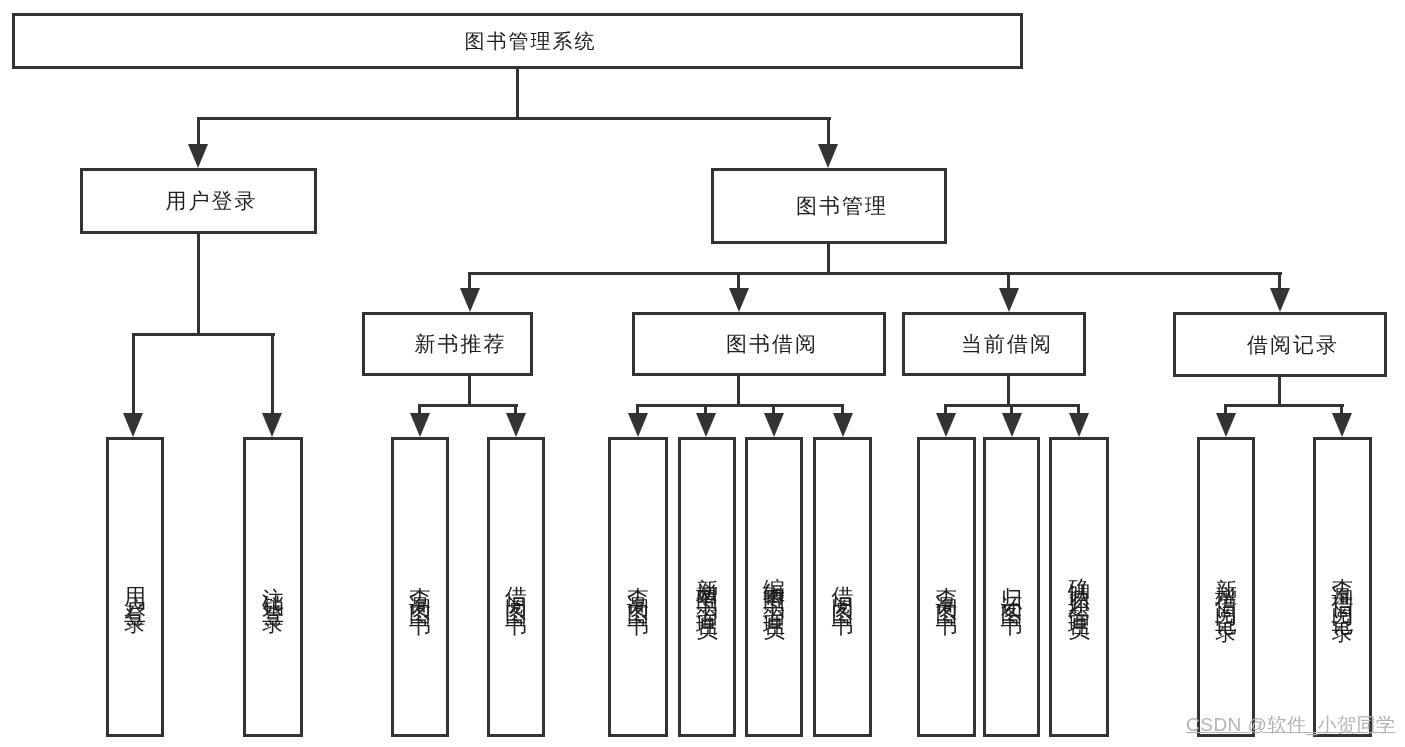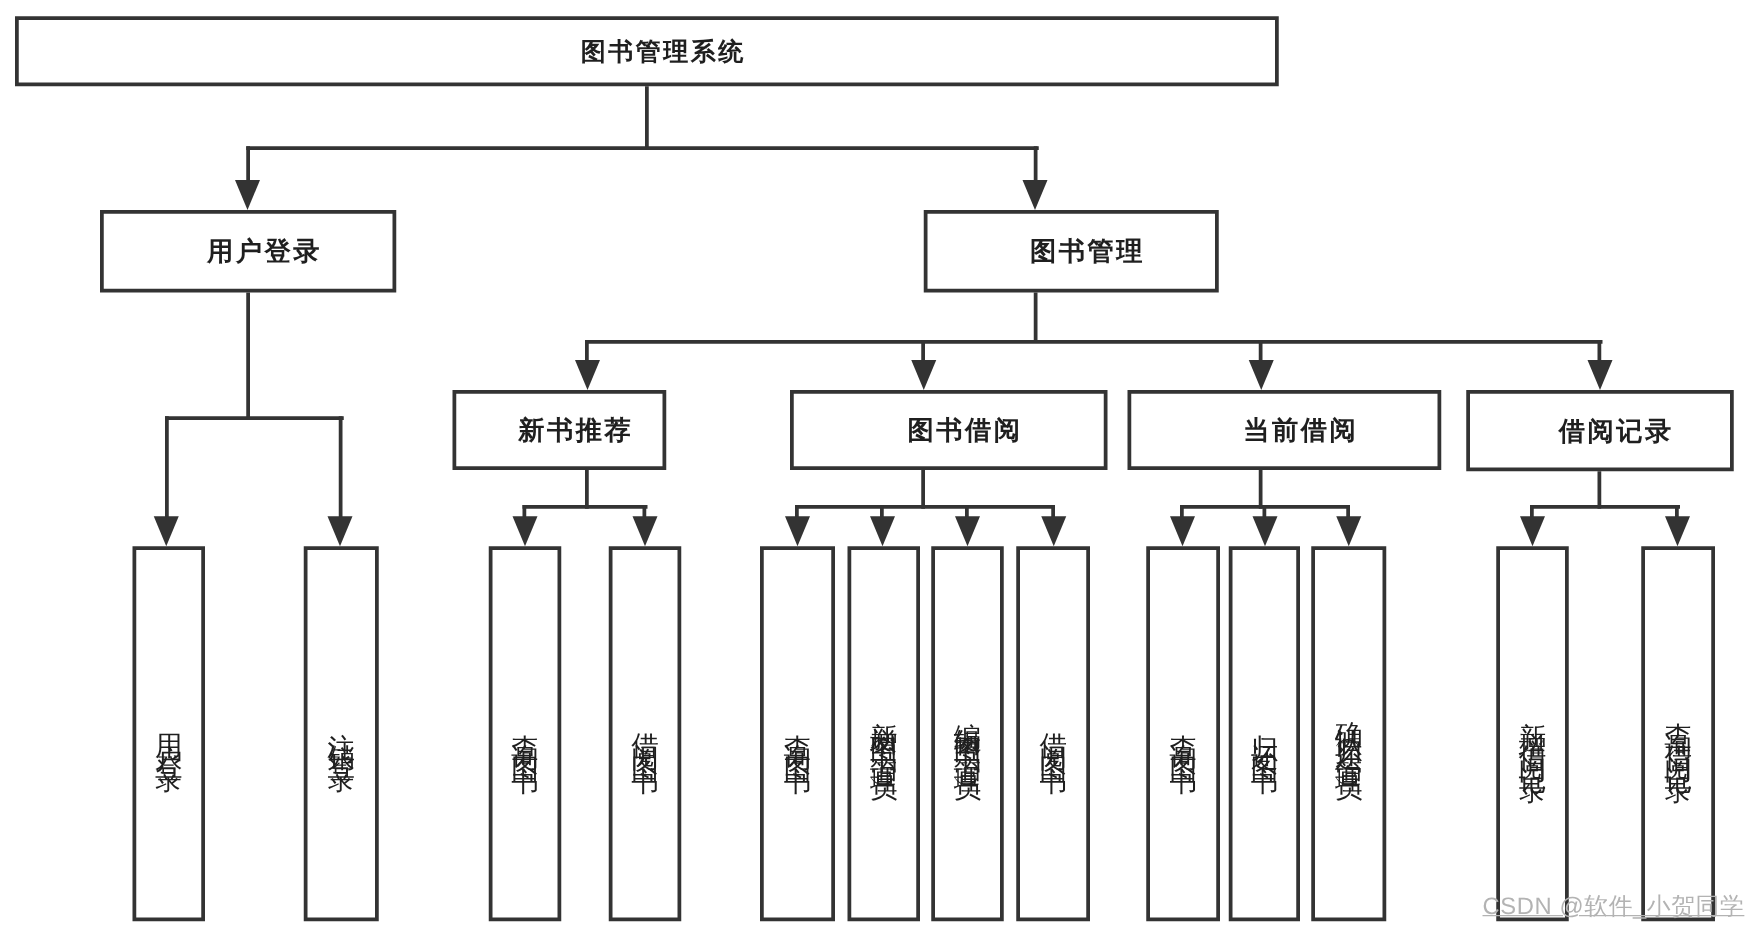--- a/index.html
+++ b/index.html
@@ -6,21 +6,21 @@
   .canvas{position:relative;width:1405px;height:747px;background:#ffffff;overflow:hidden;
           font-family:"Liberation Sans",sans-serif;}
   
   .ln{position:absolute;background:#333333;}
   
   .ar{position:absolute;width:0;height:0;border-left:10px solid transparent;
       border-right:10px solid transparent;border-top:24px solid #333333;}
   
   .node{position:absolute;background:#ffffff;border:3px solid #333333;box-sizing:border-box;
         display:flex;align-items:center;justify-content:center;color:#1f1f1f;z-index:2;}
-  .h{font-size:21px;letter-spacing:2px;font-weight:700;padding-left:26px;}
+  .h{font-size:21px;letter-spacing:2px;font-weight:400;padding-left:26px;}
   .root{font-size:20px;}
   .v .t{writing-mode:vertical-rl;text-orientation:mixed;line-height:1;font-size:22px;
         letter-spacing:9px;font-weight:500;}
   .v .t.tight{letter-spacing:6px;}
   .watermark{position:absolute;left:1186px;top:712px;font-size:19px;color:#b3b3b3;
              letter-spacing:0.5px;text-decoration:underline;white-space:nowrap;z-index:5;}
 </style>
 </head>
 <body>
 
@@ -85,31 +85,31 @@
   <div class="ln" style="left:1340px;top:404px;width:3px;height:13px;"></div>
   <div class="ar" style="left:1332px;top:413px;"></div>
 
   <div class="node h root" style="left:12px;top:13px;width:1011px;height:56px;">
     <span>图书管理系统</span>
   </div>
 
   <div class="node h" style="left:80px;top:168px;width:237px;height:66px;">
     <span>用户登录</span>
   </div>
-  <div class="node h" style="left:711px;top:168px;width:236px;height:66px;margin-left:28px;">
+  <div class="node h" style="left:711px;top:168px;width:236px;height:76px;">
     <span>图书管理</span>
   </div>
 
   <div class="node h" style="left:362px;top:312px;width:171px;height:64px;">
     <span>新书推荐</span>
   </div>
   <div class="node h" style="left:632px;top:312px;width:254px;height:64px;">
     <span>图书借阅</span>
   </div>
-  <div class="node h" style="left:902px;top:312px;width:251px;height:64px;">
+  <div class="node h" style="left:902px;top:312px;width:184px;height:64px;">
     <span>当前借阅</span>
   </div>
   <div class="node h" style="left:1173px;top:312px;width:214px;height:65px;">
     <span>借阅记录</span>
   </div>
 
   <div class="node v" style="left:106px;top:437px;width:58px;height:300px;">
     <span class="t">用户登录</span>
   </div>
   <div class="node v" style="left:243px;top:437px;width:60px;height:300px;">

